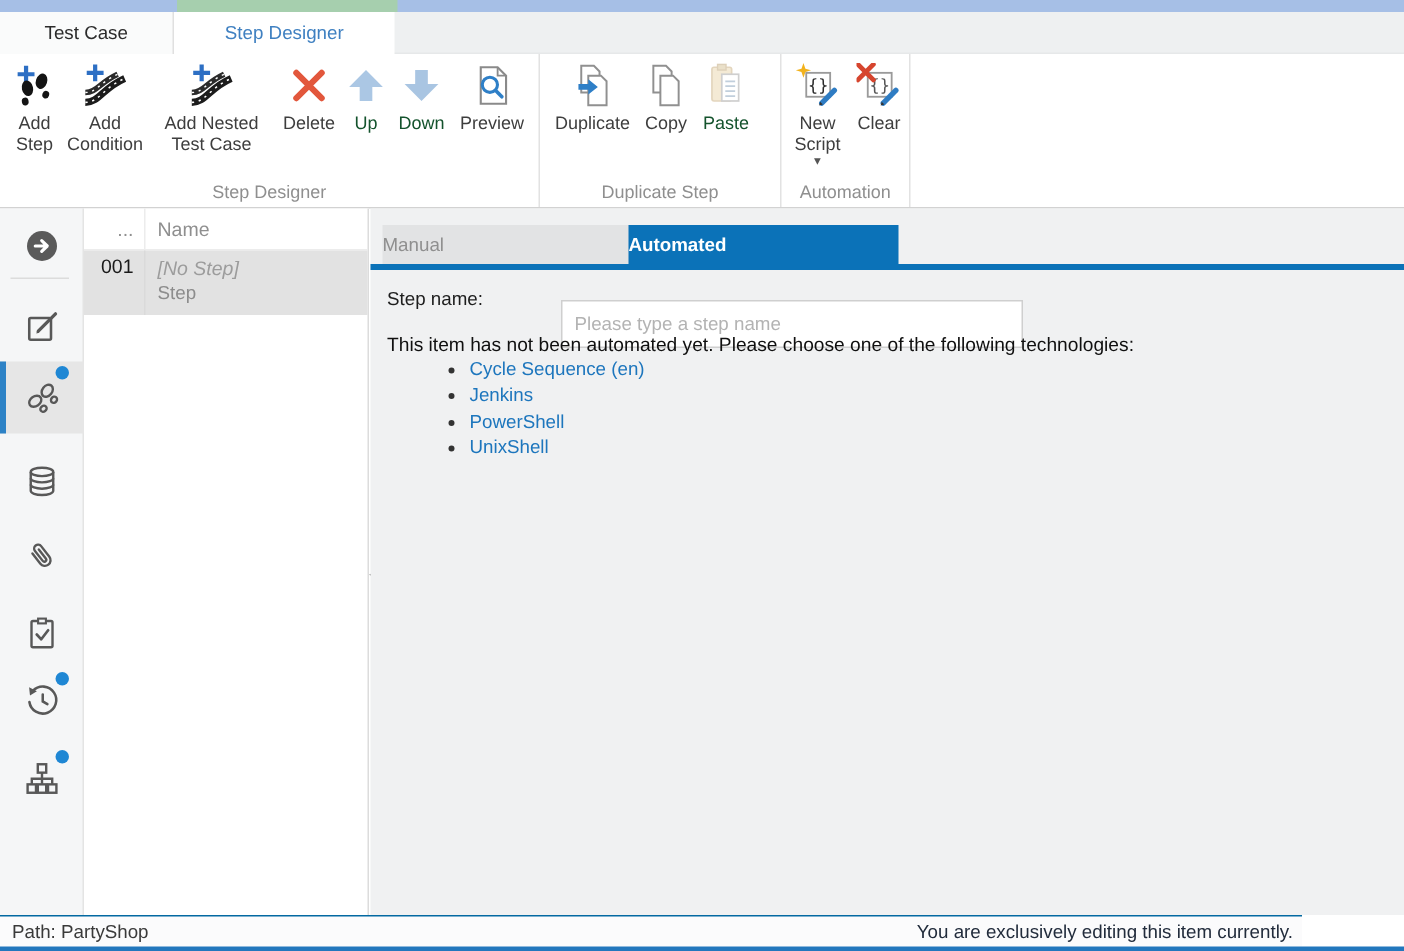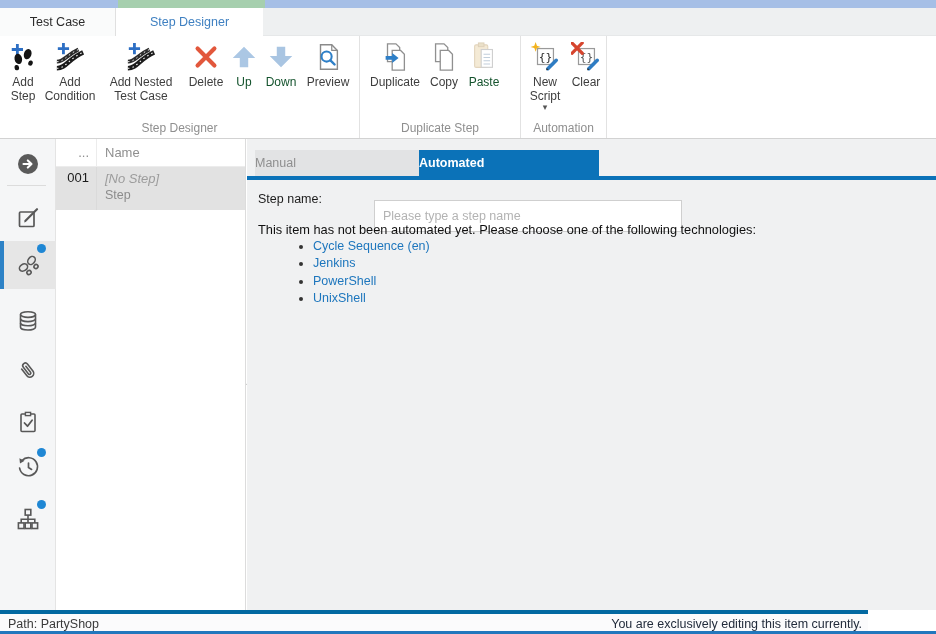--- a/index.html
+++ b/index.html
@@ -56,21 +56,21 @@
   .dtab.automated { left:172px; width:180px; background:#0b72b8; color:#fff; font-weight:bold; }
   .tabline { position:absolute; left:0; top:37px; width:689px; height:4px; background:#0b72b8; }
   .fieldlabel { position:absolute; left:11px; top:53px; font-size:12.5px; color:#1d1d1d; }
   .stepname-input { position:absolute; left:127px; top:47px; width:308px; height:24px; border:1px solid #cfcfcf; background:#fff; padding:15px 8px; font-size:12.5px; font-family:inherit; color:#222; outline:none;margin-top:14px; }
   .stepname-input::placeholder { color:#b3b3b3; }
   .msg { position:absolute; left:11px; top:83px; font-size:12.8px; color:#101010; }
   .tech-list { position:absolute; left:50px; top:101px; padding-left:16px; }
   .tech-list li { font-size:12.5px; line-height:13px; margin-bottom:4.4px; color:#333; }
   .tech-list a { color:#1d76bd; text-decoration:none; cursor:pointer; }
   
-  .statusbar { position:absolute; left:0; top:610px; width:868px; height:21px; background:#fbfbfc; border-top:4px solid #0369a1; }
+  .statusbar { position:absolute; left:0; top:610px; width:868px; height:21px; background:#fbfbfc; border-top:1px solid #0369a1; }
   .status-left { position:absolute; left:8px; top:0; line-height:20px; color:#3a3a3a; font-size:12.5px; }
   .status-right { position:absolute; right:6px; top:0; line-height:20px; color:#222c3c; font-size:12.5px; }
   .bottomline { position:absolute; left:0; top:631px; width:936px; height:3px; background:#2277bd; }
 </style>
 </head>
 <body>
 
 <div id="app">
 
   <div class="top-strip">

